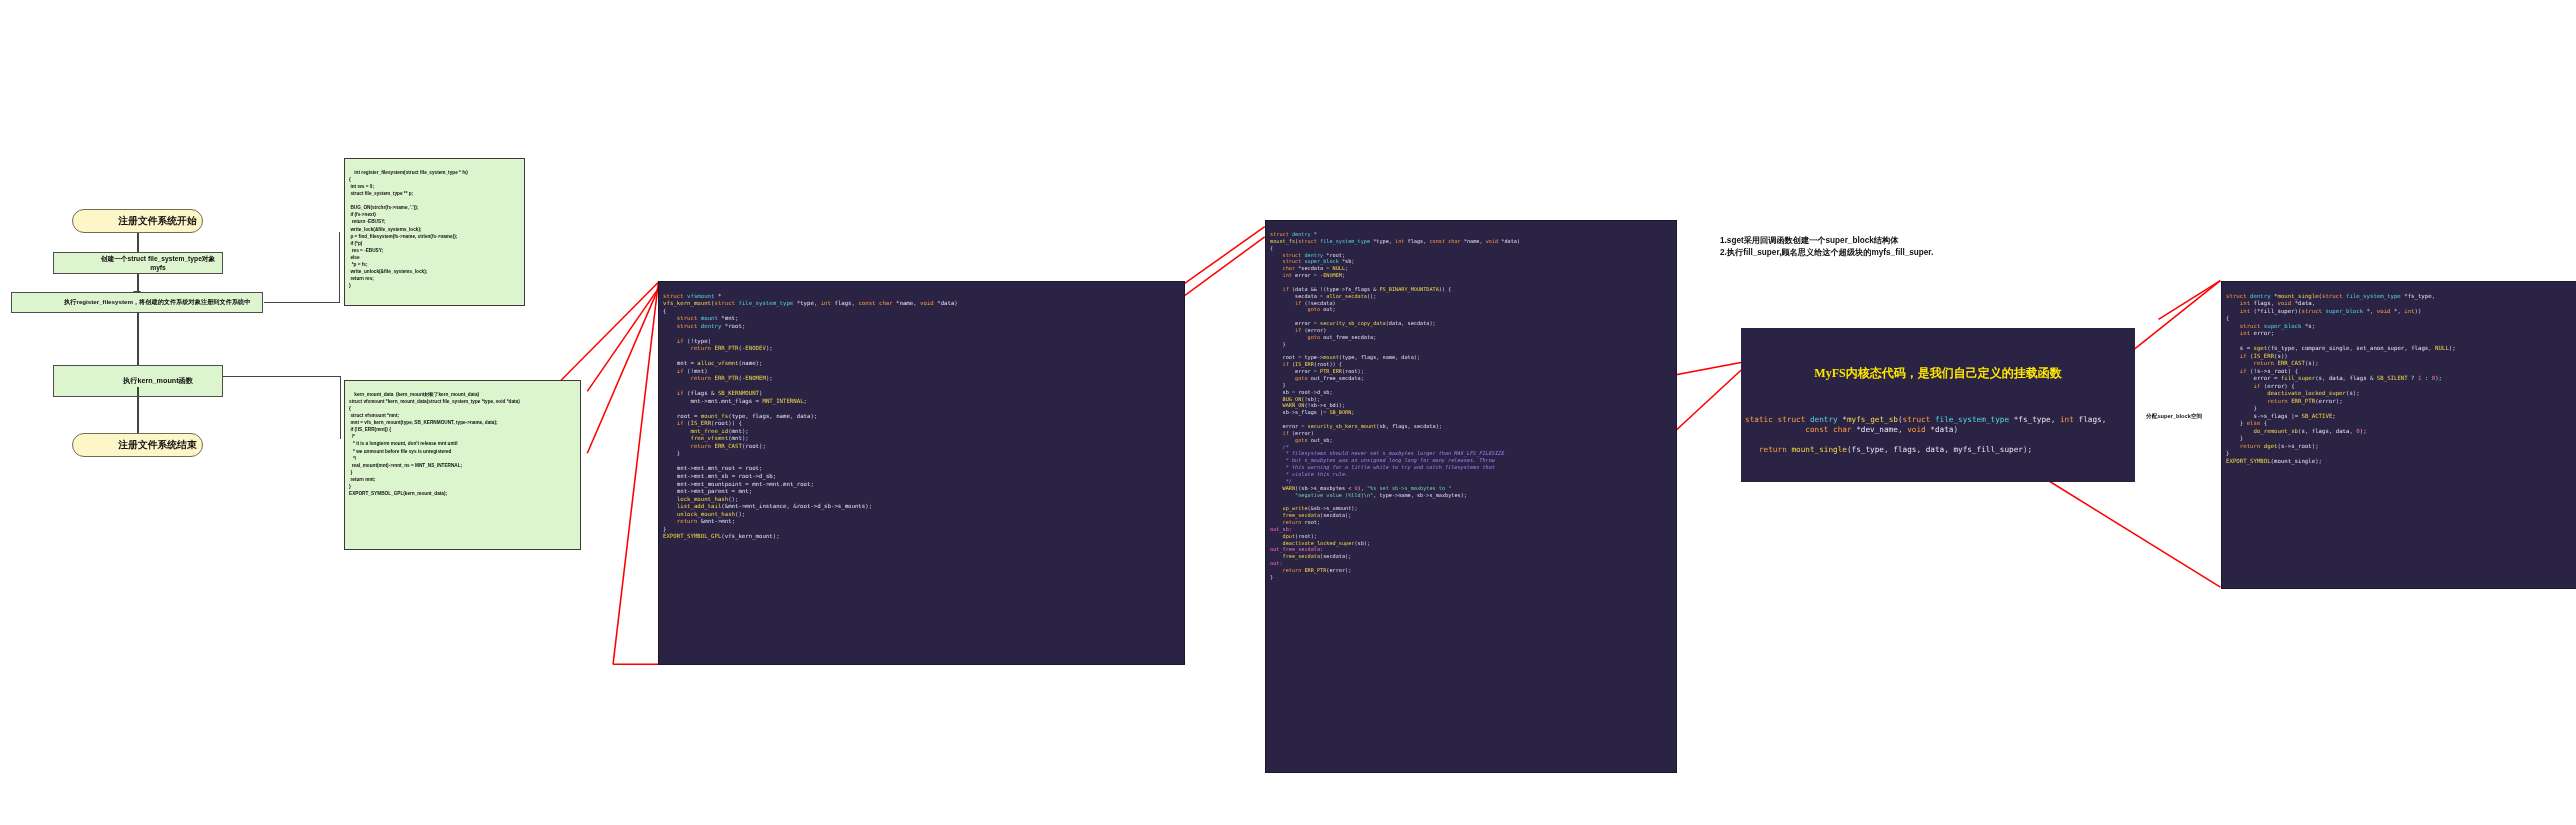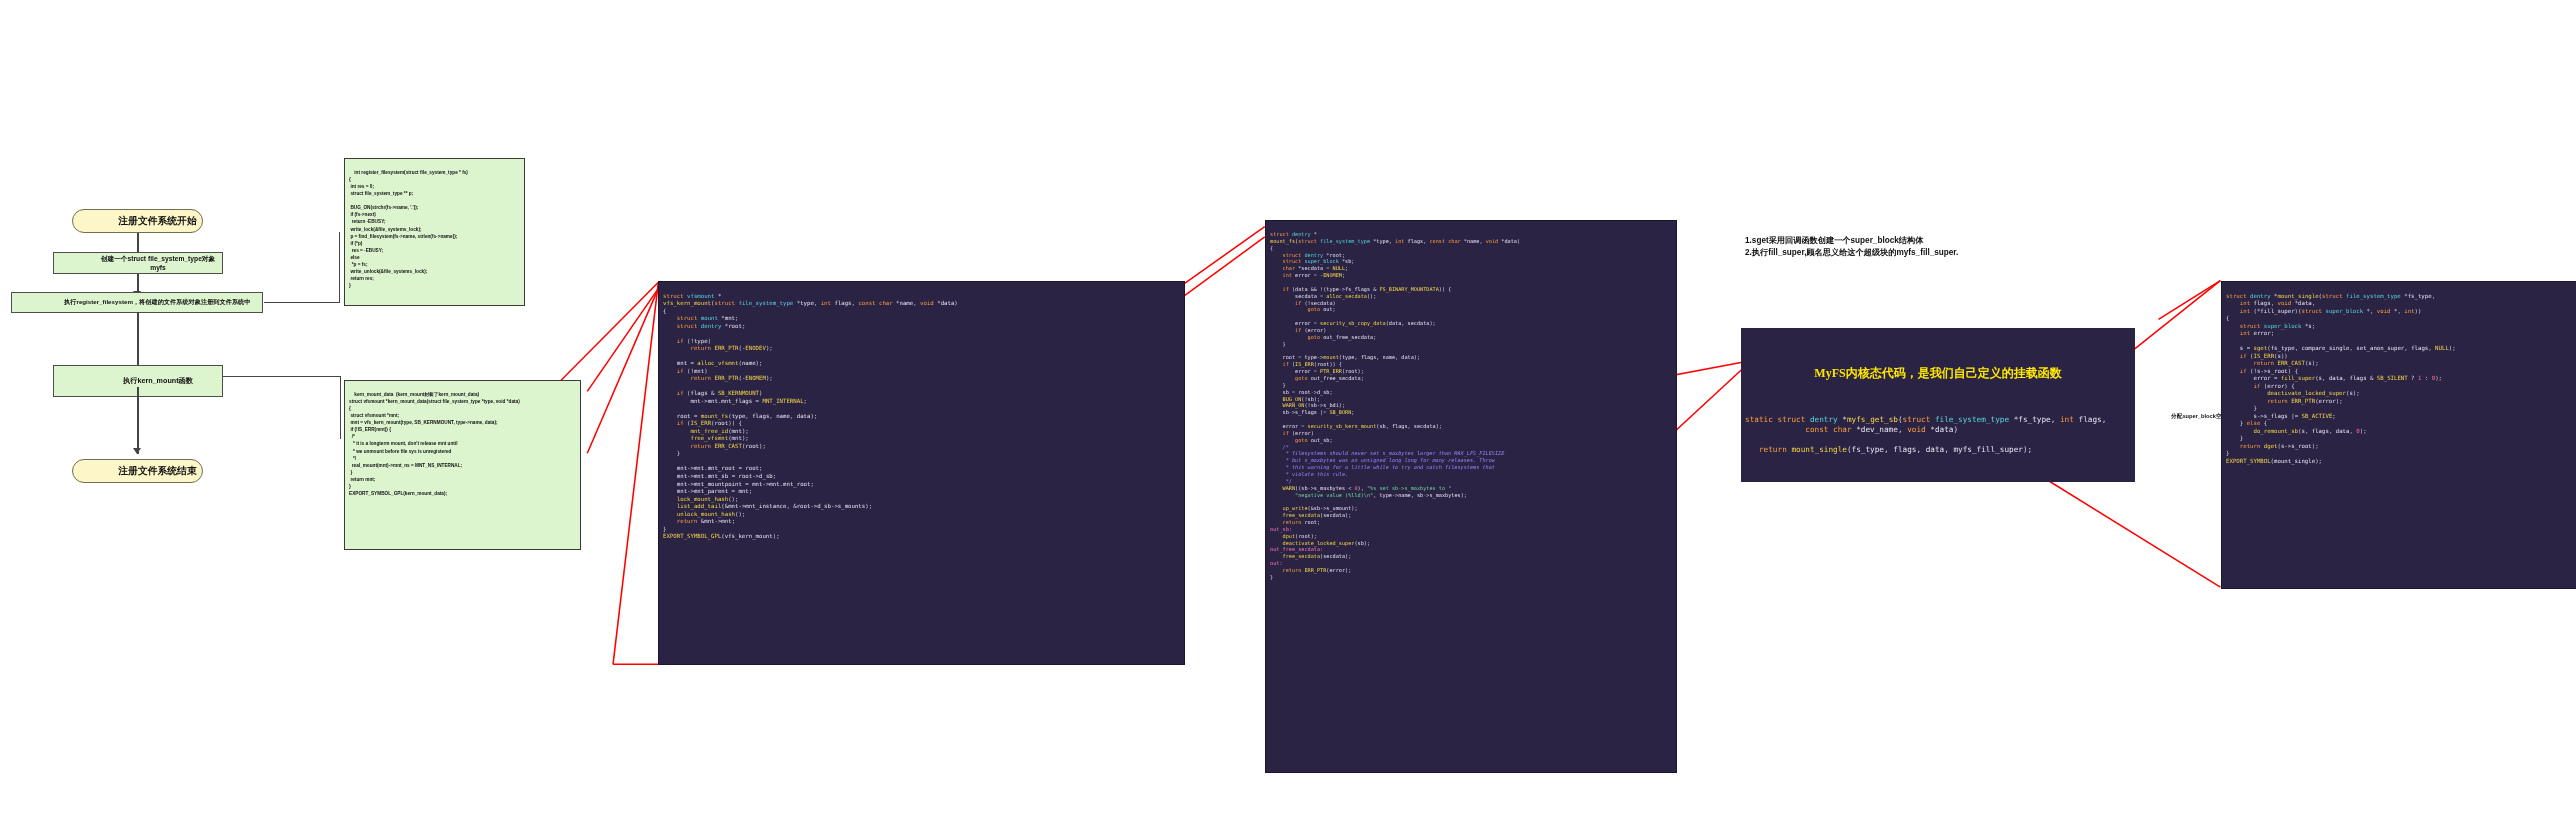--- a/index.html
+++ b/index.html
@@ -31,21 +31,21 @@
   .code-title{color:#ffe800;font-weight:700;text-align:center;display:block;
               font-family:"Liberation Sans",sans-serif;white-space:normal;}
 
   
   .kw{color:#ff9f40;} .ty{color:#ff9f40;} .fn{color:#f5d94b;}
   .id{color:#e8e4f5;} .str{color:#6fd6a0;} .cm{color:#9b86ff;font-style:italic;}
   .num{color:#ff6f9f;} .mac{color:#f5d94b;}
   .cy{color:#56d6e0;} .mg{color:#ff79c6;}
 
   
-  .note{position:absolute;color:#111111;font-weight:700;white-space:pre-line;margin-left:25px;}
+  .note{position:absolute;color:#111111;font-weight:700;white-space:pre-line;}
 
   
   svg.links{position:absolute;left:0;top:0;width:3738px;height:825px;
             pointer-events:none;}
 </style>
 </head>
 <body>
 
 <div class="canvas">
 
@@ -101,21 +101,21 @@
   </div>
   <div class="fc-line" style="left:137px;top:312px;width:1.5px;height:72px;"></div>
   <div class="fc-arrow" style="left:133px;top:379px;"></div>
 
   <div class="fc-node fc-proc" style="left:53px;top:365px;width:170px;height:32px;font-size:7.2px;">
     <span>执行kern_mount函数</span>
   </div>
   <div class="fc-line" style="left:137px;top:387px;width:1.5px;height:67px;"></div>
   <div class="fc-arrow" style="left:133px;top:448px;"></div>
 
-  <div class="fc-node fc-term" style="left:72px;top:459px;width:131px;height:24px;font-size:9.8px;">
+  <div class="fc-node fc-term" style="left:72px;top:433px;width:131px;height:24px;font-size:9.8px;">
     <span>注册文件系统结束</span>
   </div>
 
   <div class="fc-line" style="left:264px;top:302px;width:76px;height:1px;"></div>
   <div class="fc-line" style="left:339px;top:232px;width:1px;height:71px;"></div>
   <div class="fc-line" style="left:223px;top:376px;width:117px;height:1px;"></div>
   <div class="fc-line" style="left:340px;top:376px;width:1px;height:63px;"></div>
 
   <div class="greenbox" style="left:344px;top:158px;width:181px;height:148px;font-size:4.7px;line-height:1.5;">
     <span>int register_filesystem(struct file_system_type * fs)

